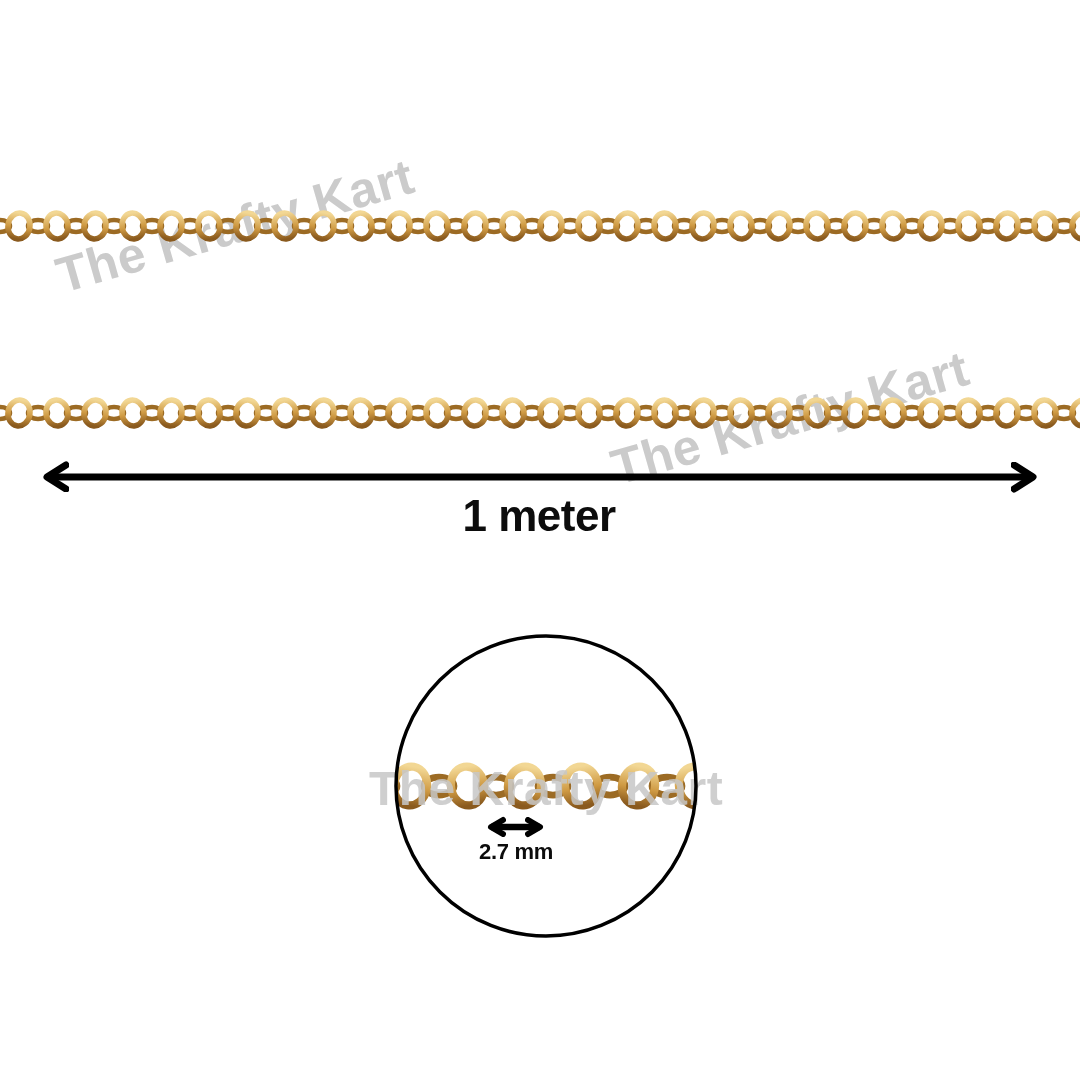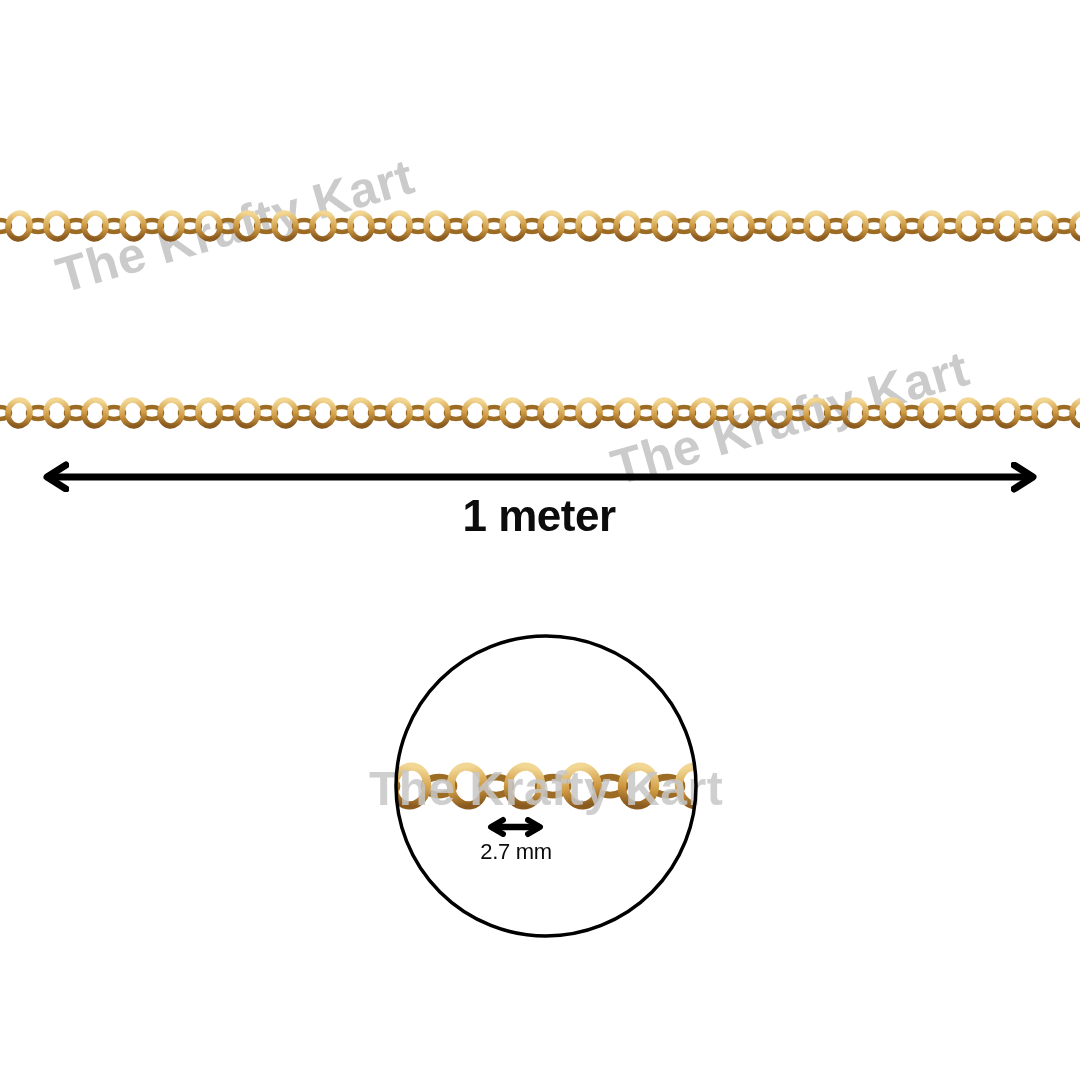--- a/index.html
+++ b/index.html
@@ -43,21 +43,21 @@
   
   .label-1m {
     position: absolute; left: 539px; top: 516px;
     transform: translate(-50%,-50%);
     font-size: 44px; font-weight: 700; letter-spacing: -0.5px;
     color: #0c0c0c; white-space: nowrap; z-index: 3; text-align: right;
   }
   .label-mm {
     position: absolute; left: 516px; top: 852px;
     transform: translate(-50%,-50%);
-    font-size: 22px; font-weight: 400; letter-spacing: -0.3px;
+    font-size: 22px; font-weight: 700; letter-spacing: -0.3px;
     color: #0c0c0c; white-space: nowrap; z-index: 3;
   }
 </style>
 </head>
 <body>
 
 <div class="canvas">
 
   <div class="wm wm1">The Krafty Kart</div>
   <div class="wm wm2">The Krafty Kart</div>

